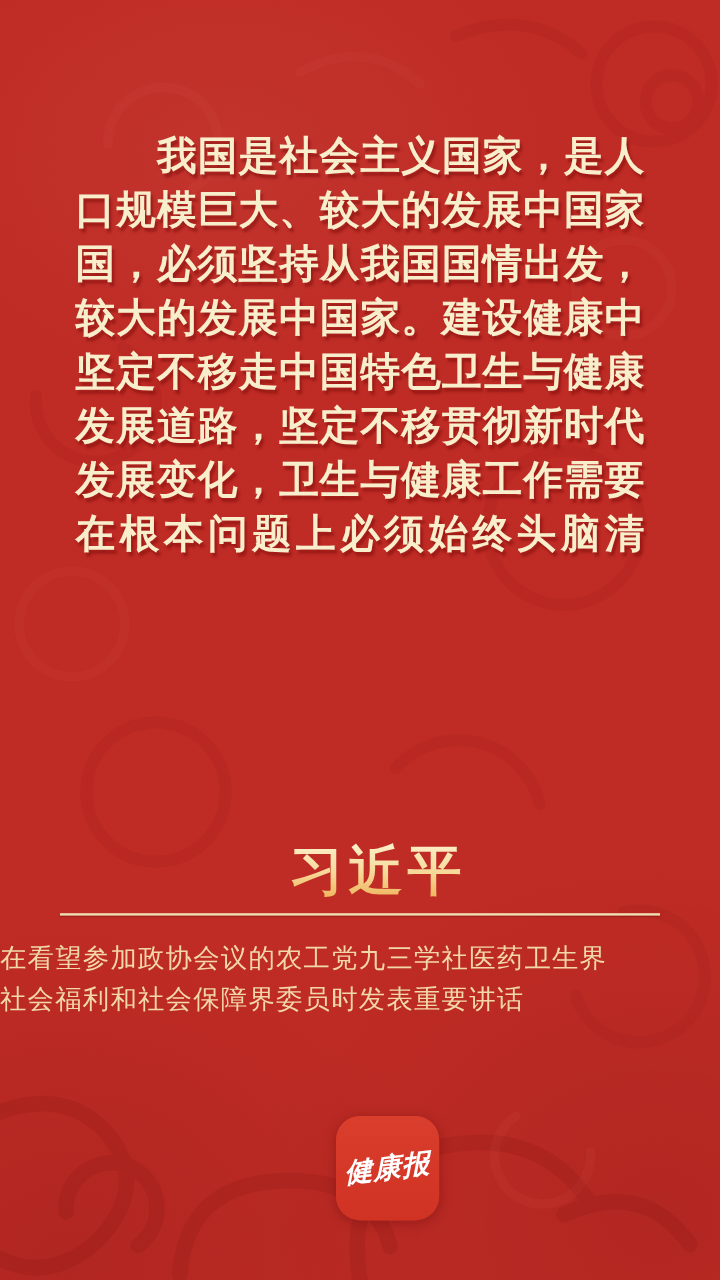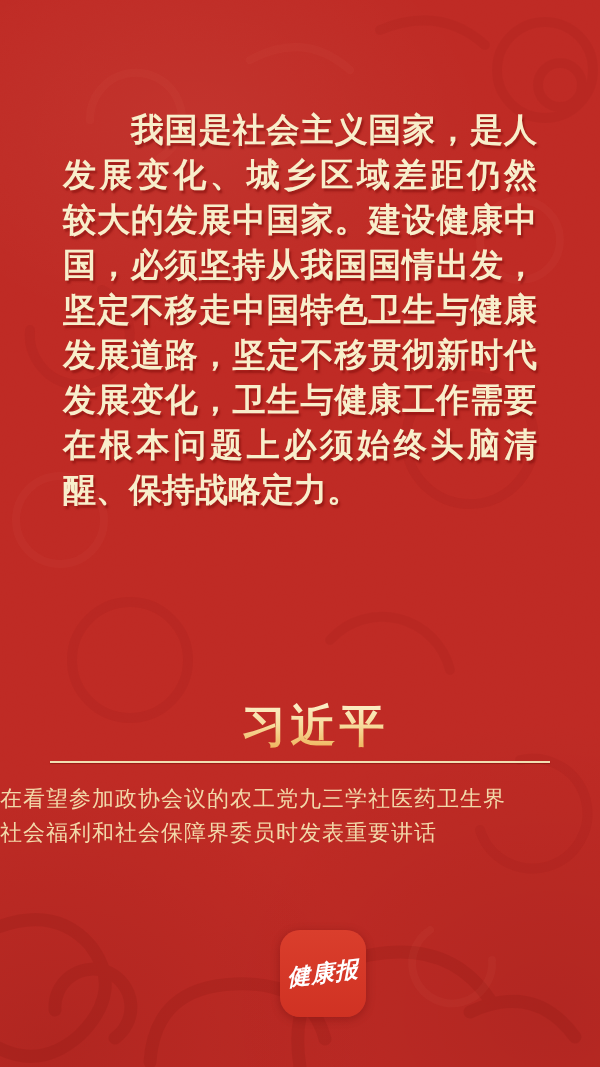--- a/index.html
+++ b/index.html
@@ -126,28 +126,27 @@
         <path d="M250 60 q55 -30 100 10"></path>
         <circle cx="520" cy="240" r="40"></circle>
         <circle cx="60" cy="520" r="44"></circle>
         <path d="M430 930 a40 40 0 1 0 62 30"></path>
       </g>
     </g>
   </svg>
 
   <div class="quote">
     <div class="quote-line">　　我国是社会主义国家，是人</div>
-    <div class="quote-line">发展变化、城乡区域差距仍然</div>
+    <div class="quote-line">口规模巨大、较大的发展中国家</div>
+    <div class="quote-line">国，必须坚持从我国国情出发，</div>
     <div class="quote-line">较大的发展中国家。建设健康中</div>
-    <div class="quote-line">国，必须坚持从我国国情出发，</div>
     <div class="quote-line">坚定不移走中国特色卫生与健康</div>
     <div class="quote-line">发展道路，坚定不移贯彻新时代</div>
     <div class="quote-line">发展变化，卫生与健康工作需要</div>
     <div class="quote-line">在根本问题上必须始终头脑清</div>
-    <div class="quote-line last">醒、保持战略定力。</div>
   </div>
 
   <div class="signature">习近平</div>
 
   <div class="divider"></div>
 
   <div class="attribution">
     <div>在看望参加政协会议的农工党九三学社医药卫生界</div>
     <div>社会福利和社会保障界委员时发表重要讲话</div>
   </div>

